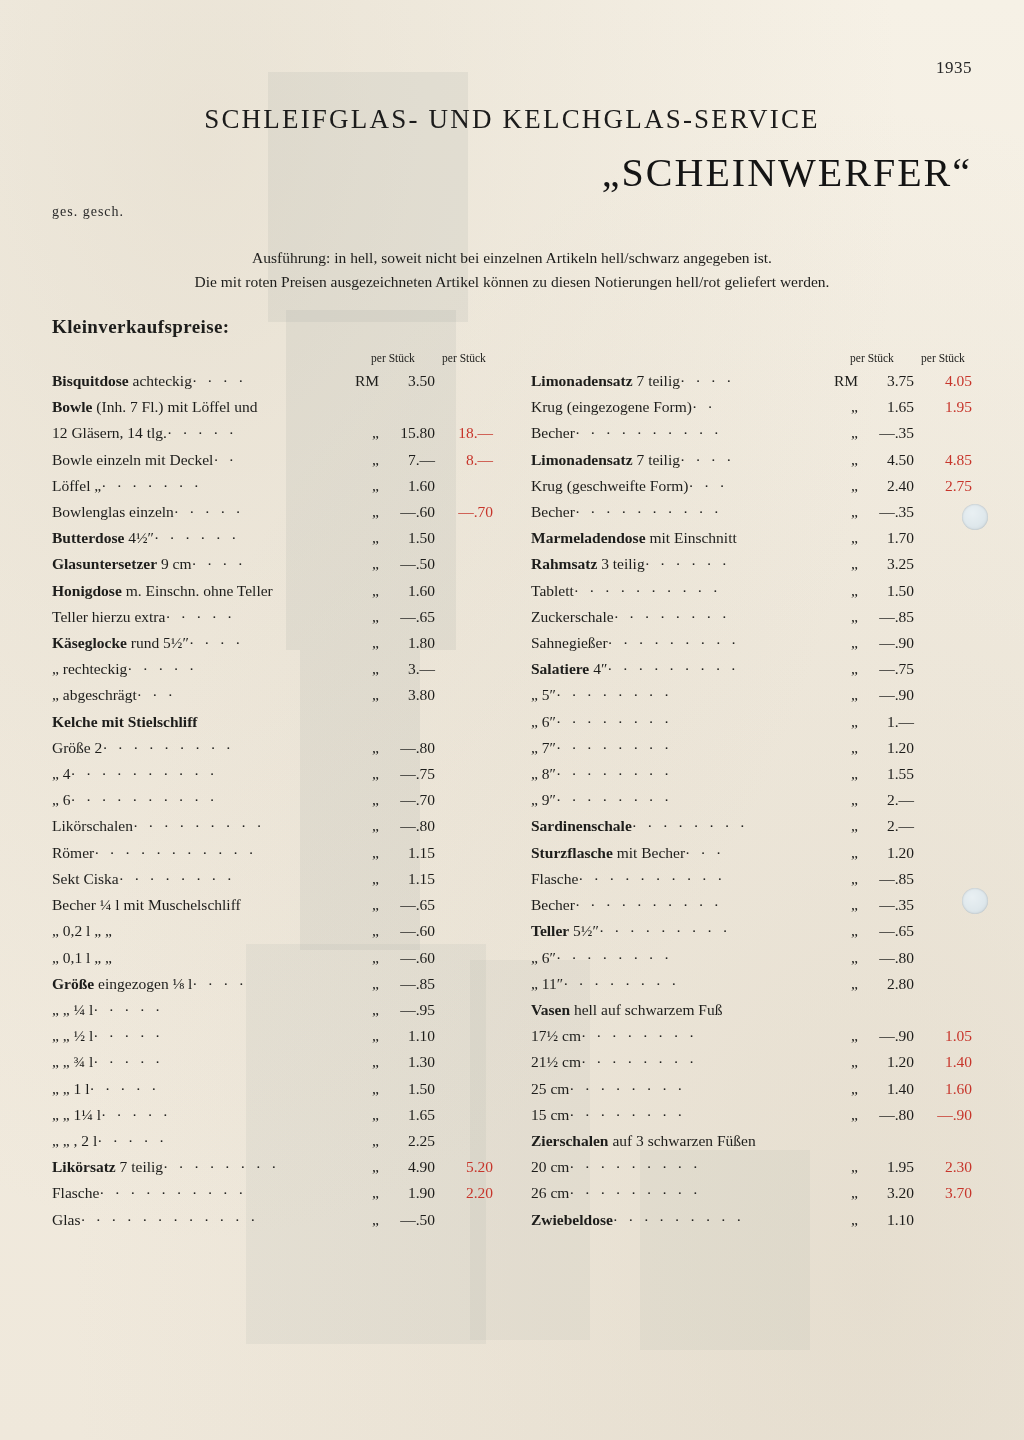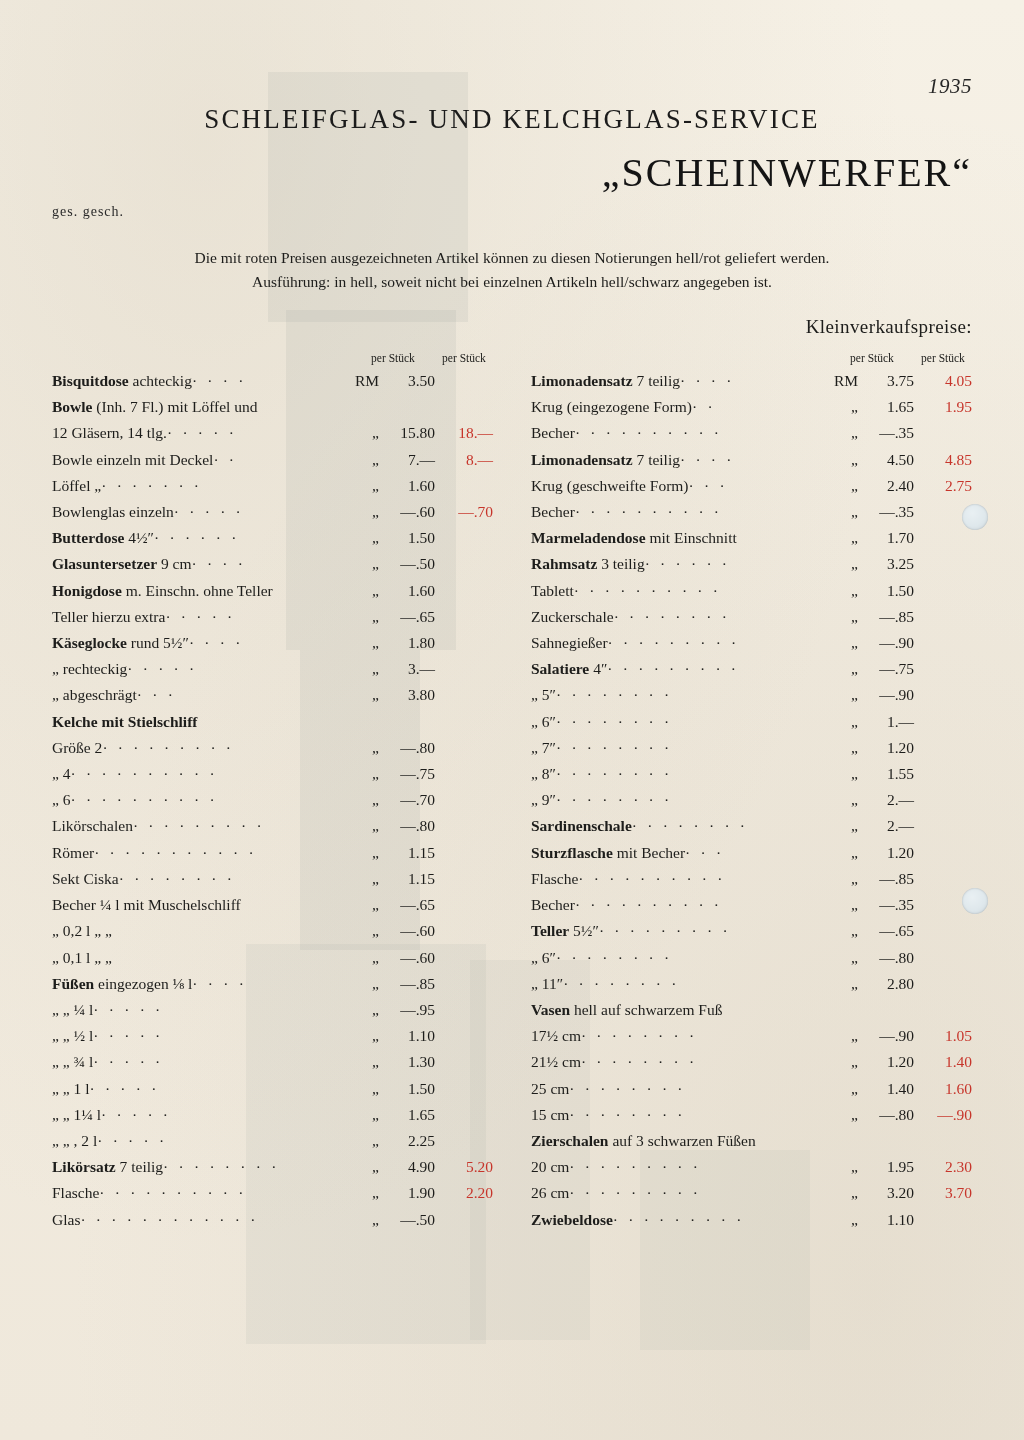--- a/index.html
+++ b/index.html
@@ -43,24 +43,23 @@
     border-radius: 50%;
     background: radial-gradient(circle at 40% 35%, #e9f0f3 0%, #dfe8ec 55%, #cfd9de 100%);
     box-shadow: inset 0 0 2px rgba(120,130,135,0.55);
   }
   .punch.p1 { left: 962px; top: 504px; }
   .punch.p2 { left: 962px; top: 888px; }
 
   .year {
     position: absolute;
     right: 52px;
-    top: 74px;
+    top: 58px;
     font-family: "Liberation Serif", serif;
-    font-style: italic;
-    font-size: 21px;
+    font-size: 17px;
     letter-spacing: 0.5px;
     color: #262626;
   }
 
   .content {
     position: absolute;
     left: 0; top: 0; right: 0; bottom: 0;
     padding: 8px 52px;
   }
 
@@ -89,23 +88,23 @@
   }
   .intro {
     margin-top: 26px;
     text-align: center;
     font-size: 15.5px;
     line-height: 1.55;
     color: #1d1d1b;
   }
   .kleinv {
     margin-top: 22px;
-    text-align: right;
+    text-align: left;
     font-size: 19px;
-    font-weight: normal;
+    font-weight: bold;
     letter-spacing: 0.4px;
   }
 
   .columns {
     display: flex;
     margin-top: 10px;
     gap: 38px;
   }
   .col { width: 446px; }
 
@@ -162,22 +161,22 @@
 
 <div class="year">1935</div>
 
 <div class="content">
 
   <h1 class="title">SCHLEIFGLAS- UND KELCHGLAS-SERVICE</h1>
   <h2 class="subtitle">„SCHEINWERFER“</h2>
   <div class="ges">ges. gesch.</div>
 
   <div class="intro">
+    <div>Ausführung: in hell, soweit nicht bei einzelnen Artikeln hell/schwarz angegeben ist.</div>
     <div>Die mit roten Preisen ausgezeichneten Artikel können zu diesen Notierungen hell/rot geliefert werden.</div>
-    <div>Ausführung: in hell, soweit nicht bei einzelnen Artikeln hell/schwarz angegeben ist.</div>
   </div>
 
   <div class="kleinv">Kleinverkaufspreise:</div>
 
   <div class="columns">
 
     <div class="col">
       <div class="perstueck-row">
         <div class="sp"></div>
         <div class="ps1">per Stück</div>
@@ -317,21 +316,21 @@
               <td class="c-price">—.60</td>
               <td class="c-red"></td>
             </tr>
             <tr>
               <td class="c-name indent2"><span class="nm">„     0,1 l   „          „</span></td>
               <td class="c-unit">„</td>
               <td class="c-price">—.60</td>
               <td class="c-red"></td>
             </tr>
             <tr class="head-row">
-              <td class="c-name"><b>Füßen</b> <span class="nm">eingezogen ⅛ l</span><span class="dots"> · · · ·</span></td>
+              <td class="c-name"><b>Größe</b> <span class="nm">eingezogen ⅛ l</span><span class="dots"> · · · ·</span></td>
               <td class="c-unit">„</td>
               <td class="c-price">—.85</td>
               <td class="c-red"></td>
             </tr>
             <tr>
               <td class="c-name"><span class="nm">„          „        ¼ l</span><span class="dots"> · · · · ·</span></td>
               <td class="c-unit">„</td>
               <td class="c-price">—.95</td>
               <td class="c-red"></td>
             </tr>

